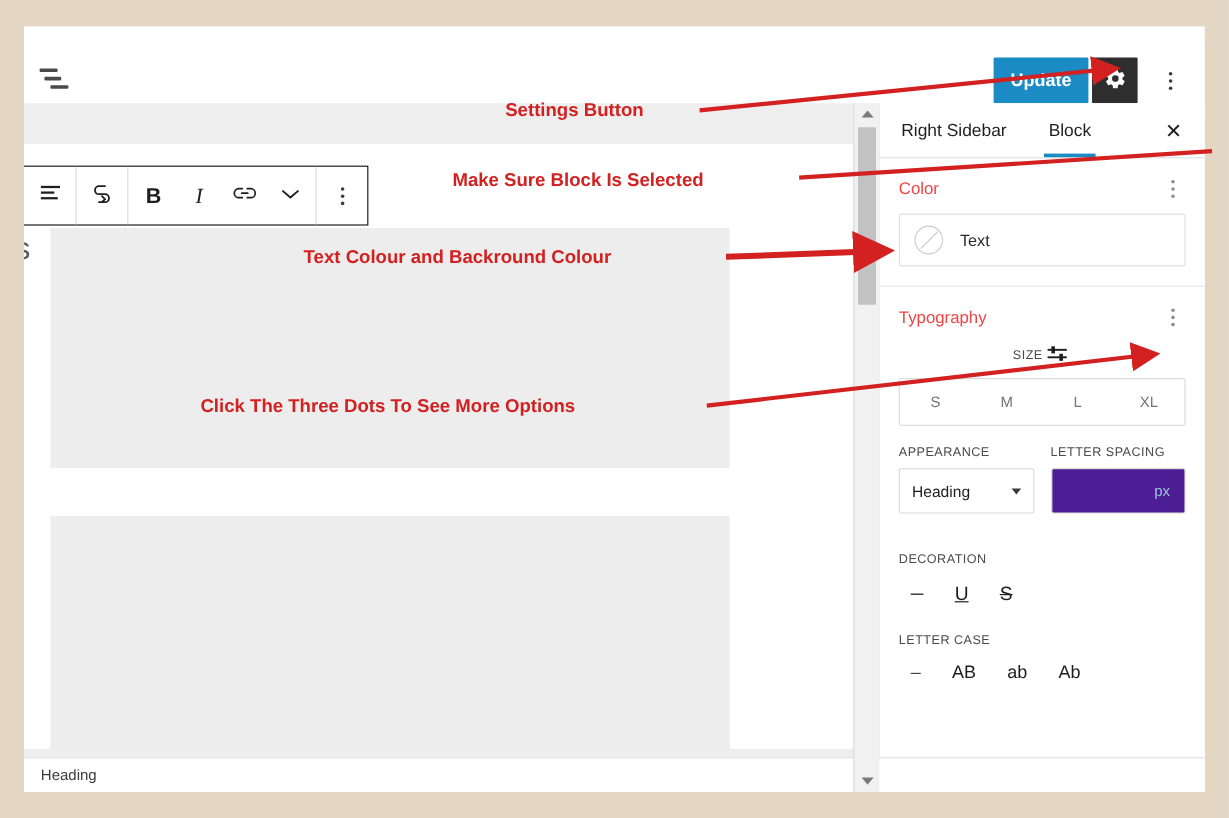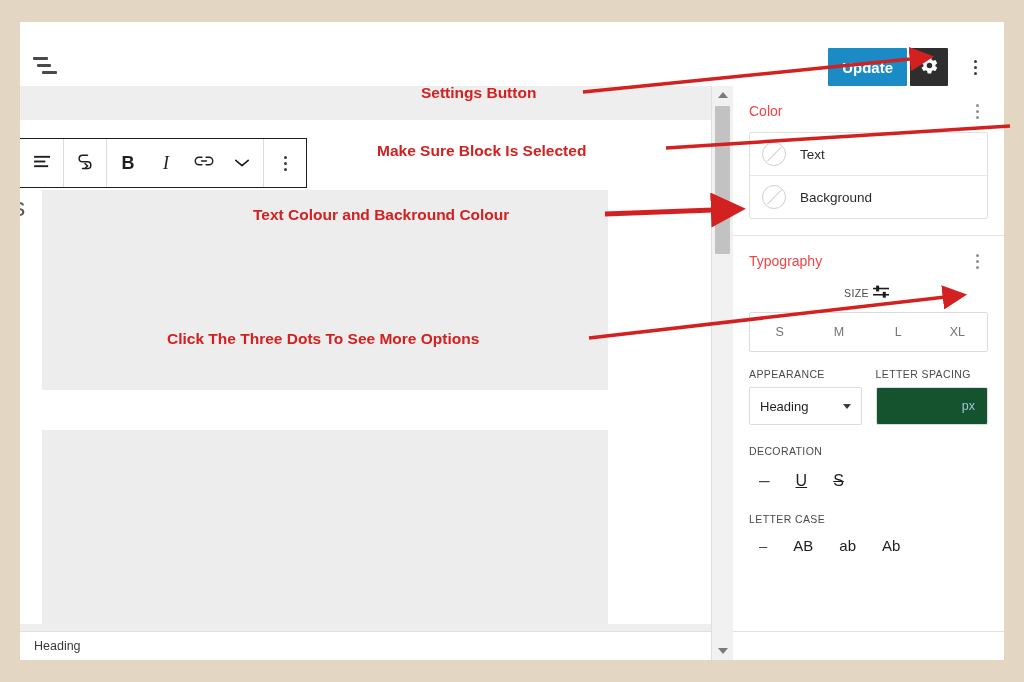--- a/index.html
+++ b/index.html
@@ -393,21 +393,21 @@
     border: none;
     cursor: pointer;
     font-size: 12.5px;
     color: #757575;
     font-family: "Liberation Sans", sans-serif;
   }
 
   #appearance-spacing-row {
     display: flex;
     gap: 14px;
-    margin-bottom: 16px;
+    margin-bottom: 28px;
   }
   .half { flex: 1; }
   .half .field-label { display: block; margin-bottom: 7px; }
   #appearance-select {
     width: 100%;
     height: 38px;
     border: 1px solid #dcdcdc;
     border-radius: 2px;
     background: #ffffff;
     display: flex;
@@ -424,21 +424,21 @@
     width: 0; height: 0;
     border-left: 4px solid transparent;
     border-right: 4px solid transparent;
     border-top: 5px solid #3b3b3b;
   }
   #letter-spacing-input {
     width: 100%;
     height: 38px;
     border: 1px solid #dcdcdc;
     border-radius: 2px;
-    background: #14532d;
+    background: #4c1d95;
     box-sizing: border-box;
     display: flex;
     align-items: center;
     justify-content: flex-end;
     padding: 0 12px;
     cursor: text;
   }
   #letter-spacing-unit {
     font-size: 12.5px;
     color: #9fc4db;
@@ -604,40 +604,43 @@
         </div>
       <div id="editor-scrollbar-thumb"></div>
       <div class="sb-arrow down">
           <i></i>
         </div>
     </div>
   </div>
 
   <div id="right-sidebar">
 
+    <div id="sidebar-tabs">
+      <button class="sb-tab" id="tab-right-sidebar">Right Sidebar</button>
+      <button class="sb-tab" id="tab-block">Block</button>
+      <button id="sidebar-close-button">
+        <span>✕</span>
+      </button>
+    </div>
 
     <div class="panel">
       <div class="panel-head">
         <span class="panel-title">Color</span>
         <button class="panel-more">
           <span class="dots-v light">
               <b></b>
               <b></b>
               <b></b>
             </span>
         </button>
       </div>
       <div id="color-list">
         <div class="color-row">
           <span class="swatch-none"></span>
           <span class="lbl">Text</span>
-        </div>
-        <div class="color-row">
-          <span class="swatch-none"></span>
-          <span class="lbl">Background</span>
         </div>
       </div>
     </div>
 
     <div class="panel" style="border-bottom:none;">
       <div class="panel-head">
         <span class="panel-title">Typography</span>
         <button class="panel-more">
           <span class="dots-v light">
               <b></b>

